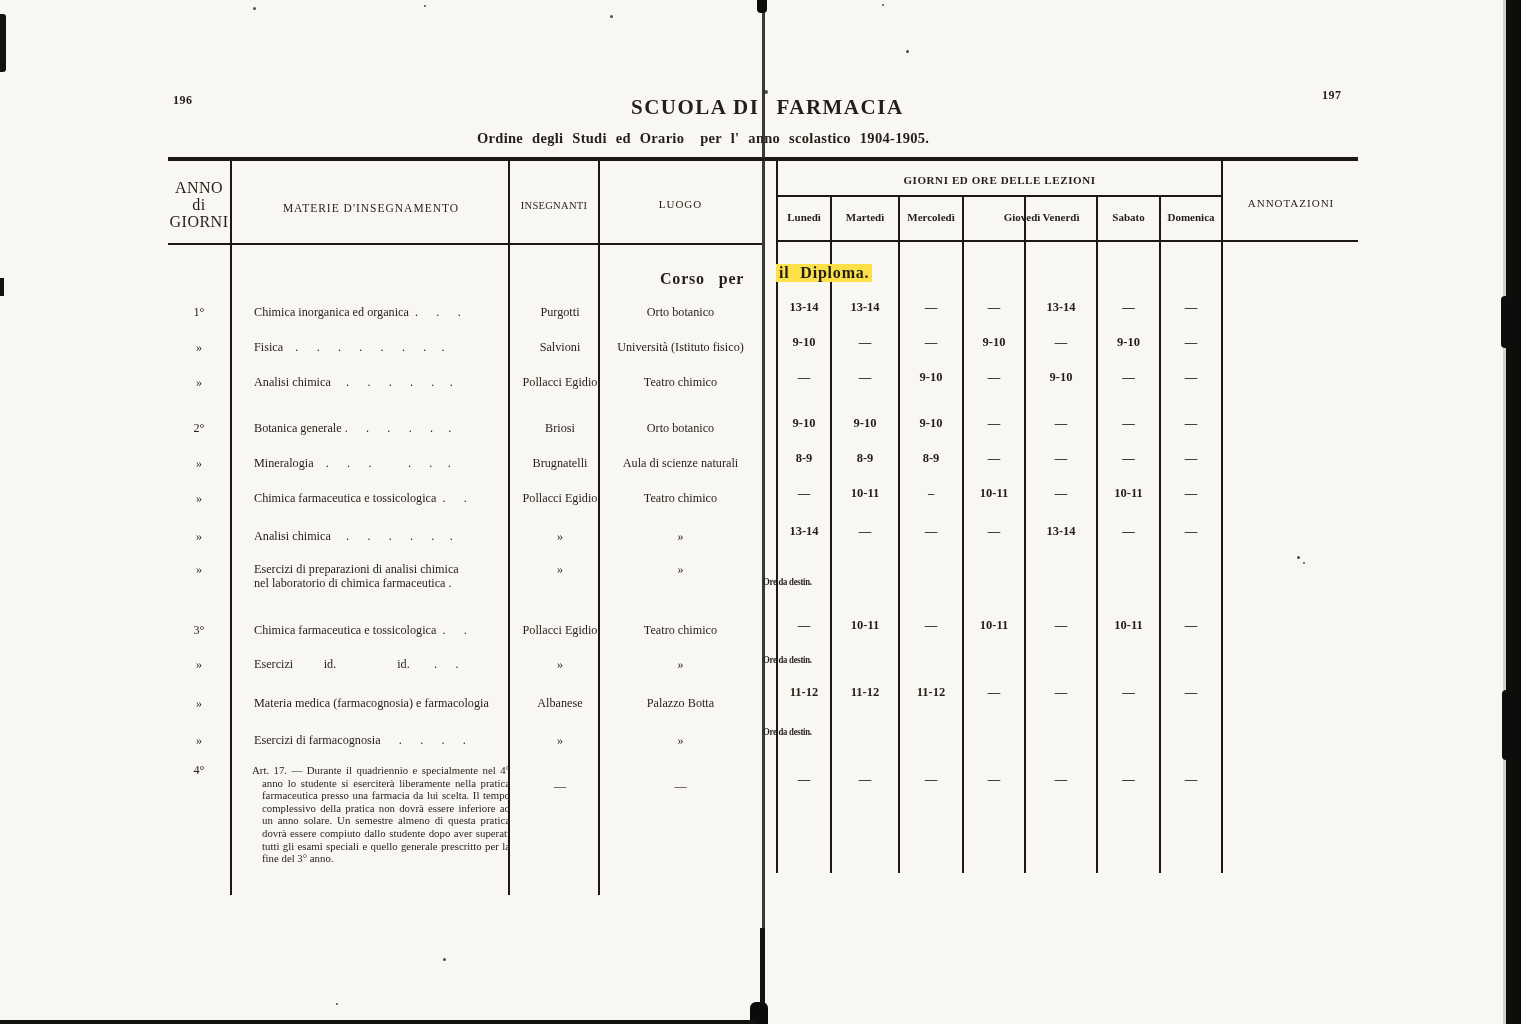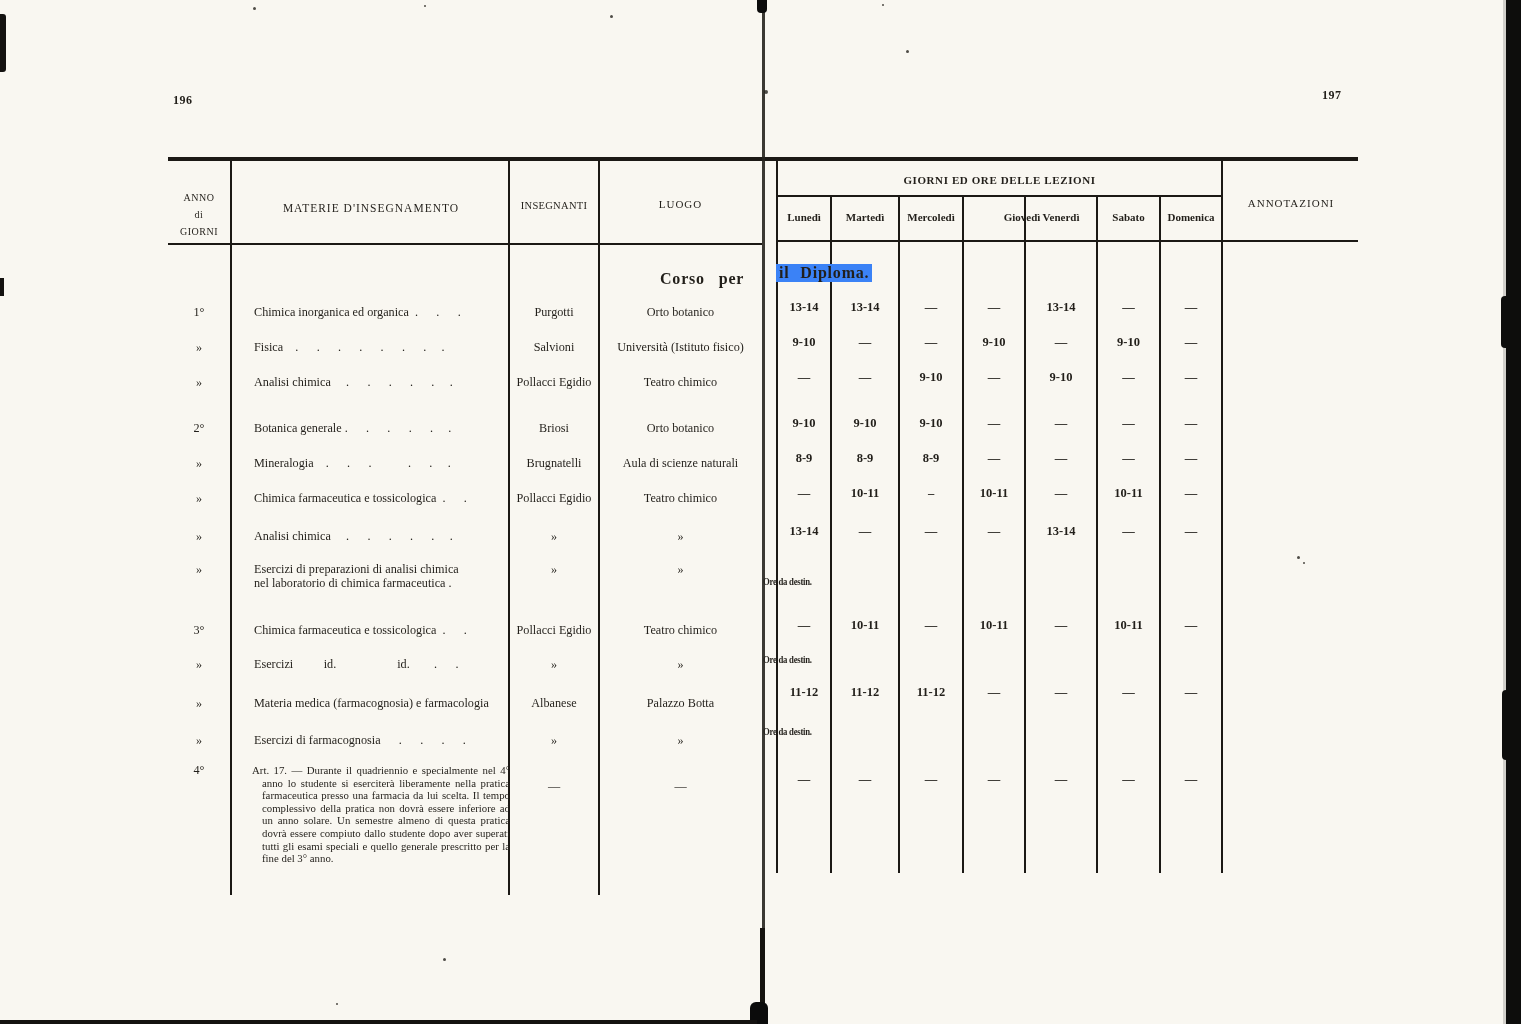--- a/index.html
+++ b/index.html
@@ -13,42 +13,42 @@
   
   .pagenum{position:absolute;font-size:12px;font-weight:bold;letter-spacing:.5px;}
   .pn-left{left:173px;top:93px;}
   .pn-right{left:1322px;top:88px;}
   .title{position:absolute;left:631px;top:95px;display:flex;gap:17px;
          font-size:21px;font-weight:bold;letter-spacing:1.5px;white-space:nowrap;}
   .subtitle{position:absolute;left:477px;top:130px;display:flex;gap:16px;
          font-size:14.5px;font-weight:bold;word-spacing:5px;letter-spacing:.3px;white-space:nowrap;}
   
   .hdr{position:absolute;text-align:center;letter-spacing:1px;}
-  .anno-hdr{left:168px;top:189px;width:62px;font-size:10px;line-height:17px;letter-spacing:.5px;}
+  .anno-hdr{left:168px;top:179px;width:62px;font-size:16px;line-height:17px;letter-spacing:.5px;}
   .anno-hdr span{display:block;}
   .materie-hdr{left:240px;top:202px;width:262px;font-size:11.5px;}
   .ins-hdr{left:509px;top:200px;width:90px;font-size:10.5px;letter-spacing:.3px;}
   .luogo-hdr{left:599px;top:198px;width:163px;font-size:11px;}
   .giorni-hdr{left:777px;top:174px;width:445px;font-size:11px;font-weight:bold;letter-spacing:.6px;}
   .annot-hdr{left:1224px;top:197px;width:134px;font-size:11px;}
   .dayhead{position:absolute;top:211px;text-align:center;font-weight:bold;font-size:11px;white-space:nowrap;}
   
   .sec-left{position:absolute;left:660px;top:270px;font-size:16px;font-weight:bold;
             word-spacing:9px;letter-spacing:.8px;white-space:nowrap;}
   .sec-right{position:absolute;left:776px;top:264px;font-size:16px;font-weight:bold;
-            word-spacing:6px;letter-spacing:.8px;background:#3b82f6;padding:0 3px;white-space:nowrap;text-align:center;}
+            word-spacing:6px;letter-spacing:.8px;background:#fde047;padding:0 3px;white-space:nowrap;text-align:center;}
   
   #rows{position:absolute;left:0;top:0;width:100%;height:100%;}
   .trow{position:absolute;left:0;width:100%;height:0;}
   .cell{position:absolute;font-size:12.2px;line-height:13.5px;color:#221f1a;}
   .anno{left:168px;width:62px;text-align:center;}
   .materia{left:254px;width:262px;white-space:pre-wrap;line-height:13.5px;}
   .materia.para{left:252px;width:248px;font-size:10.8px;line-height:12.6px;
                 text-align:justify;padding-left:10px;text-indent:-10px;white-space:normal;}
-  .ins{left:509px;width:90px;text-align:center;}
+  .ins{left:509px;width:90px;text-align:center;padding-left:6px;}
   .luogo{left:599px;width:163px;text-align:center;}
   .day{text-align:center;font-weight:bold;font-size:12.5px;white-space:nowrap;}
   .note{left:763px;width:76px;font-weight:bold;font-size:9.5px;letter-spacing:-.3px;
         transform:scaleX(.92);transform-origin:left;white-space:nowrap;}
   
   .art{position:absolute;}
   .fold-line{left:762px;top:0;width:3px;height:100%;background:#26231e;opacity:.9;}
   .fold-top{left:757px;top:0;width:10px;height:13px;background:#0c0c0c;border-radius:0 0 4px 4px;}
   .fold-lower{left:760px;top:928px;width:5px;height:96px;background:#15130f;}
   .fold-bottom{left:750px;top:1002px;width:18px;height:22px;background:#0b0b0b;border-radius:6px 6px 0 0;}
@@ -62,20 +62,28 @@
   .speck{position:absolute;background:#23201b;border-radius:50%;opacity:.8;}
 </style>
 </head>
 <body>
 
 <div class="sheet">
 
   <div class="pagenum pn-left">196</div>
   <div class="pagenum pn-right">197</div>
 
+  <div class="title">
+    <span>SCUOLA DI</span>
+    <span>FARMACIA</span>
+  </div>
+  <div class="subtitle">
+    <span>Ordine degli Studi ed Orario</span>
+    <span>per l' anno scolastico 1904-1905.</span>
+  </div>
 
   <div class="hline" style="left:168px;top:157px;width:1190px;height:4px;"></div>
   <div class="hline" style="left:777px;top:195px;width:445px;height:2px;"></div>
   <div class="hline" style="left:777px;top:240px;width:581px;height:2px;"></div>
   <div class="hline" style="left:168px;top:243px;width:594px;height:2px;"></div>
 
   <div class="vline" style="left:230px;top:160px;width:2px;height:735px;"></div>
   <div class="vline" style="left:508px;top:160px;width:2px;height:735px;"></div>
   <div class="vline" style="left:598px;top:160px;width:2px;height:735px;"></div>
   <div class="vline" style="left:776px;top:160px;width:2px;height:713px;"></div>

